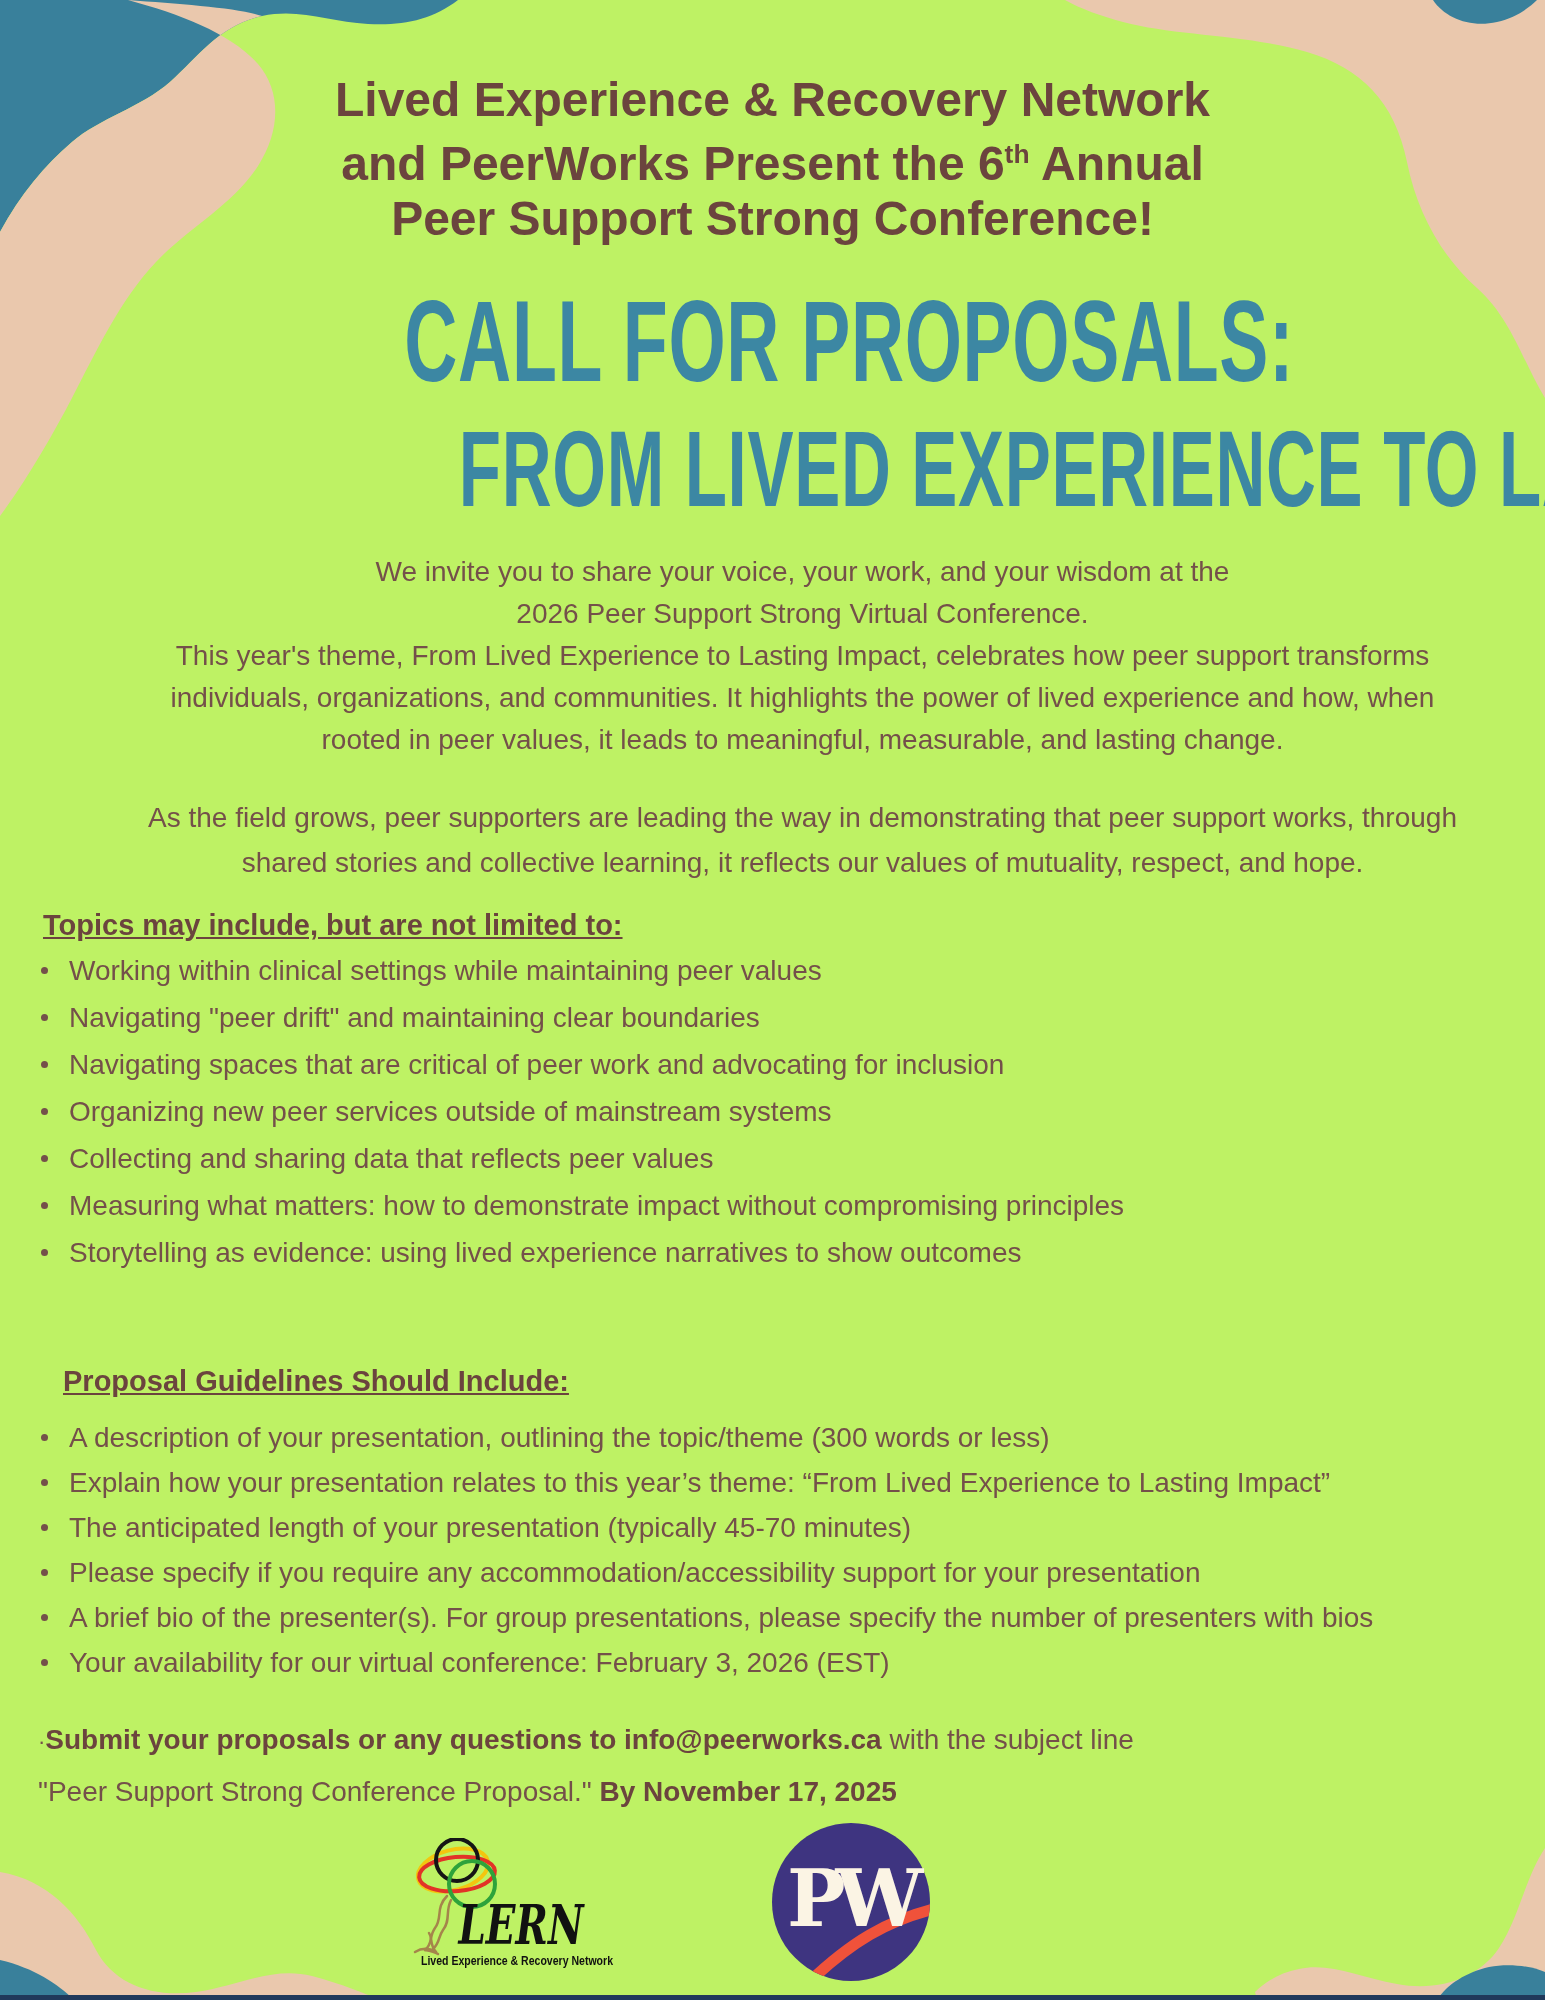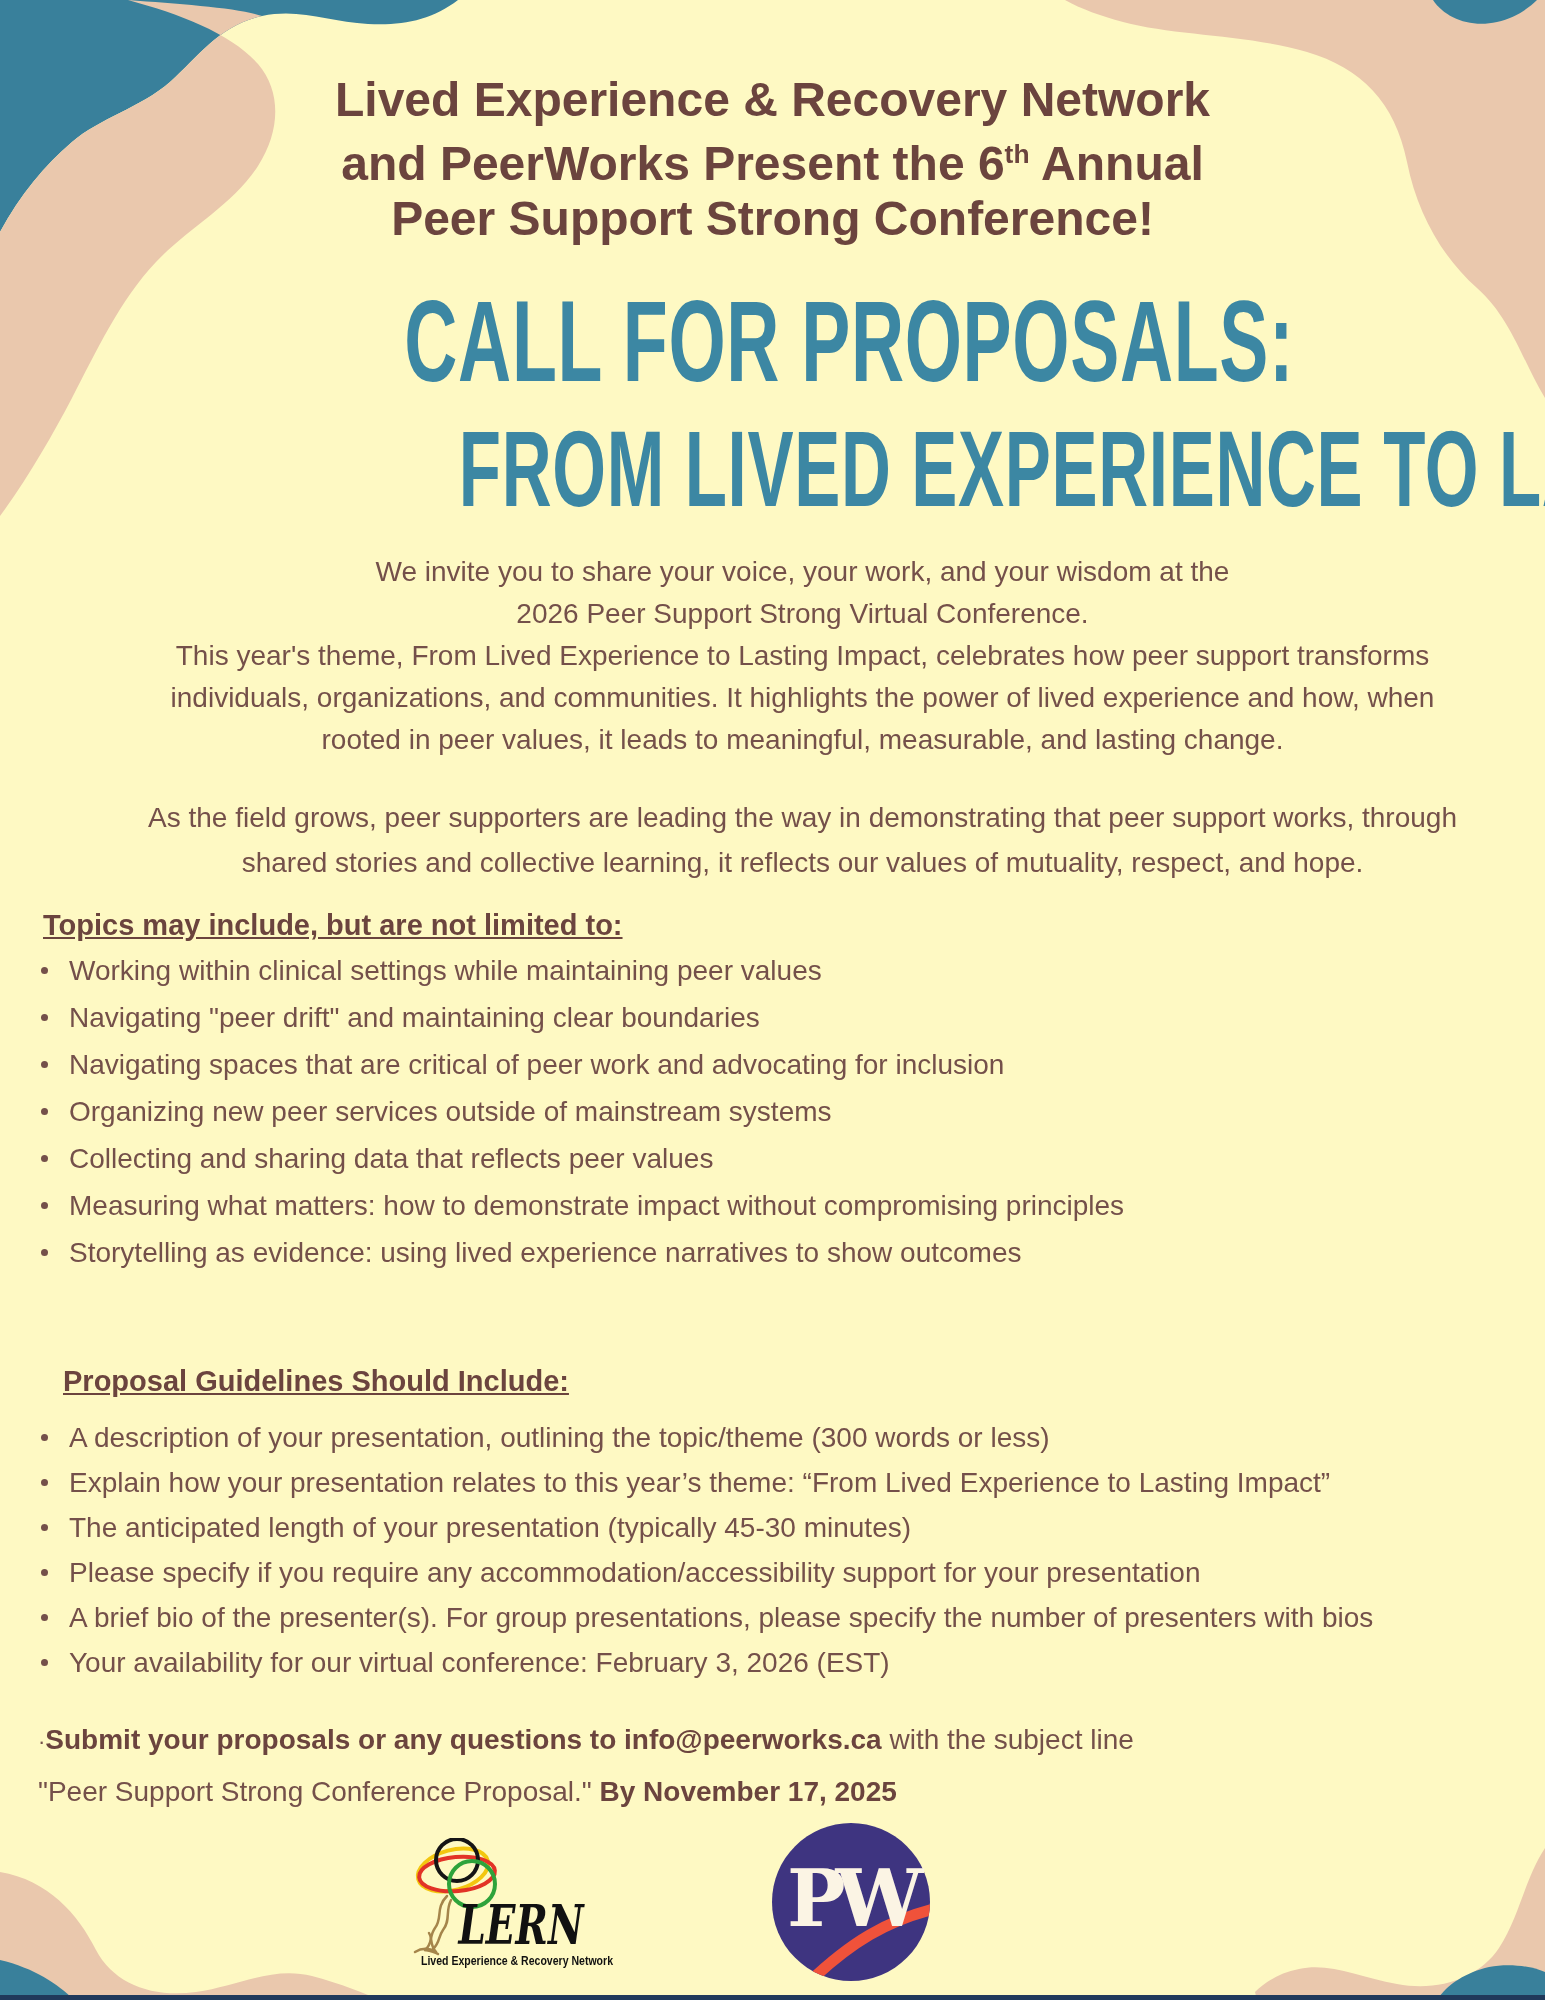--- a/index.html
+++ b/index.html
@@ -1,20 +1,20 @@
 <!DOCTYPE html>
 <html><head>
 <meta charset="utf-8">
 <style>
   html,body { margin:0; padding:0; }
   .page {
     position: relative;
     width: 1545px;
     height: 2000px;
-    background: #fef9c3;
+    background: #bef264;
     overflow: hidden;
     font-family: "Liberation Sans", sans-serif;
     color: #6F4A44;
   }
   .decor { position: absolute; z-index: 1; pointer-events: none; }
   .content { position: absolute; z-index: 2; left: 0; width: 100%; }
 
   
   .header { top: 72px; text-align: center; font-weight: bold; font-size: 48px; line-height: 55px; color: #6B443E; }
   .header sup { font-size: 0.55em; vertical-align: super; }
@@ -143,21 +143,21 @@
     <li>
         <span class="dot"></span>
         <span>A description of your presentation, outlining the topic/theme (300 words or less)</span>
       </li>
     <li>
         <span class="dot"></span>
         <span>Explain how your presentation relates to this year’s theme: “From Lived Experience to Lasting Impact”</span>
       </li>
     <li>
         <span class="dot"></span>
-        <span>The anticipated length of your presentation (typically 45-30 minutes)</span>
+        <span>The anticipated length of your presentation (typically 45-70 minutes)</span>
       </li>
     <li>
         <span class="dot"></span>
         <span>Please specify if you require any accommodation/accessibility support for your presentation</span>
       </li>
     <li>
         <span class="dot"></span>
         <span>A brief bio of the presenter(s). For group presentations, please specify the number of presenters with bios</span>
       </li>
     <li>

